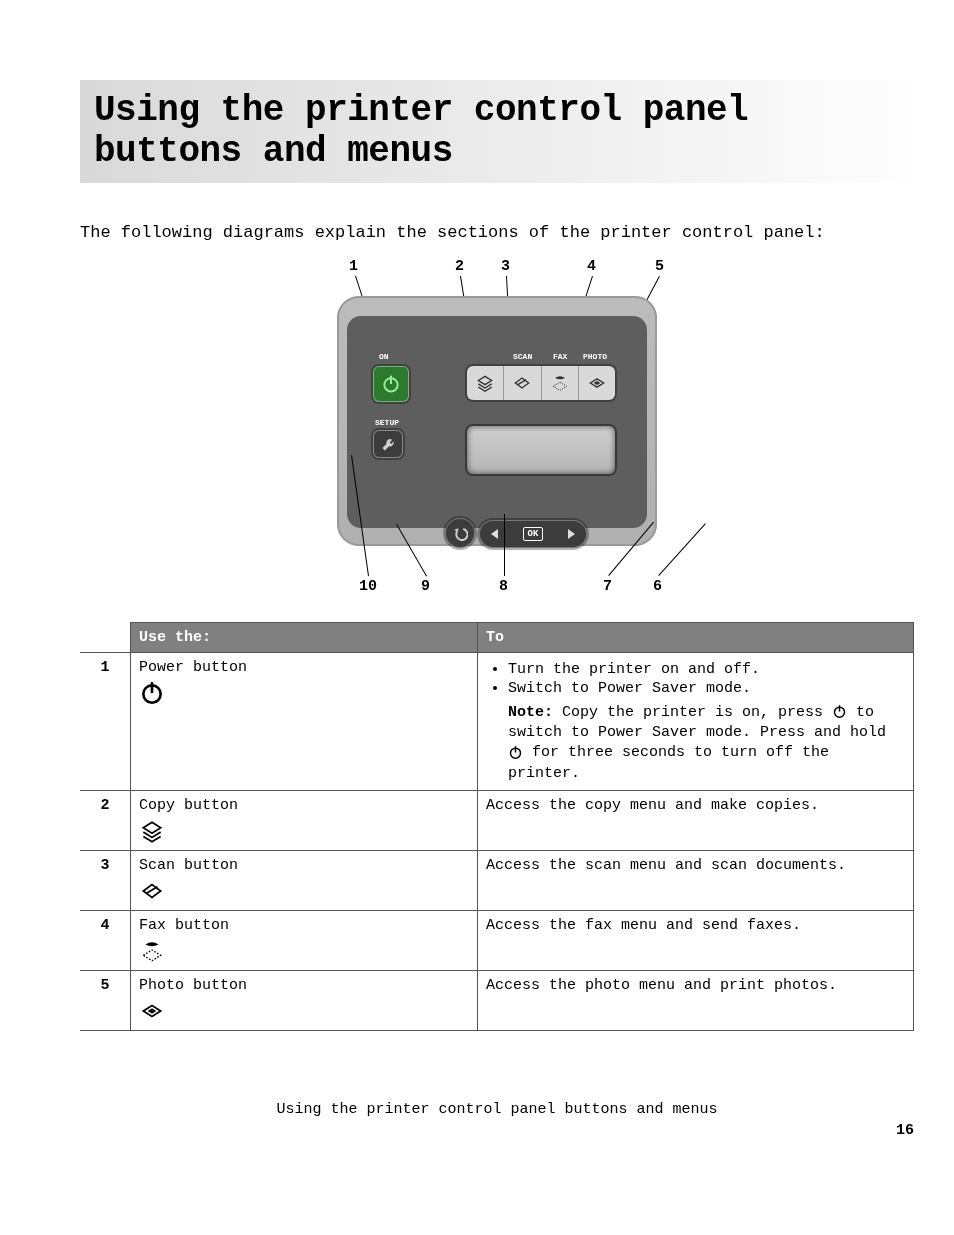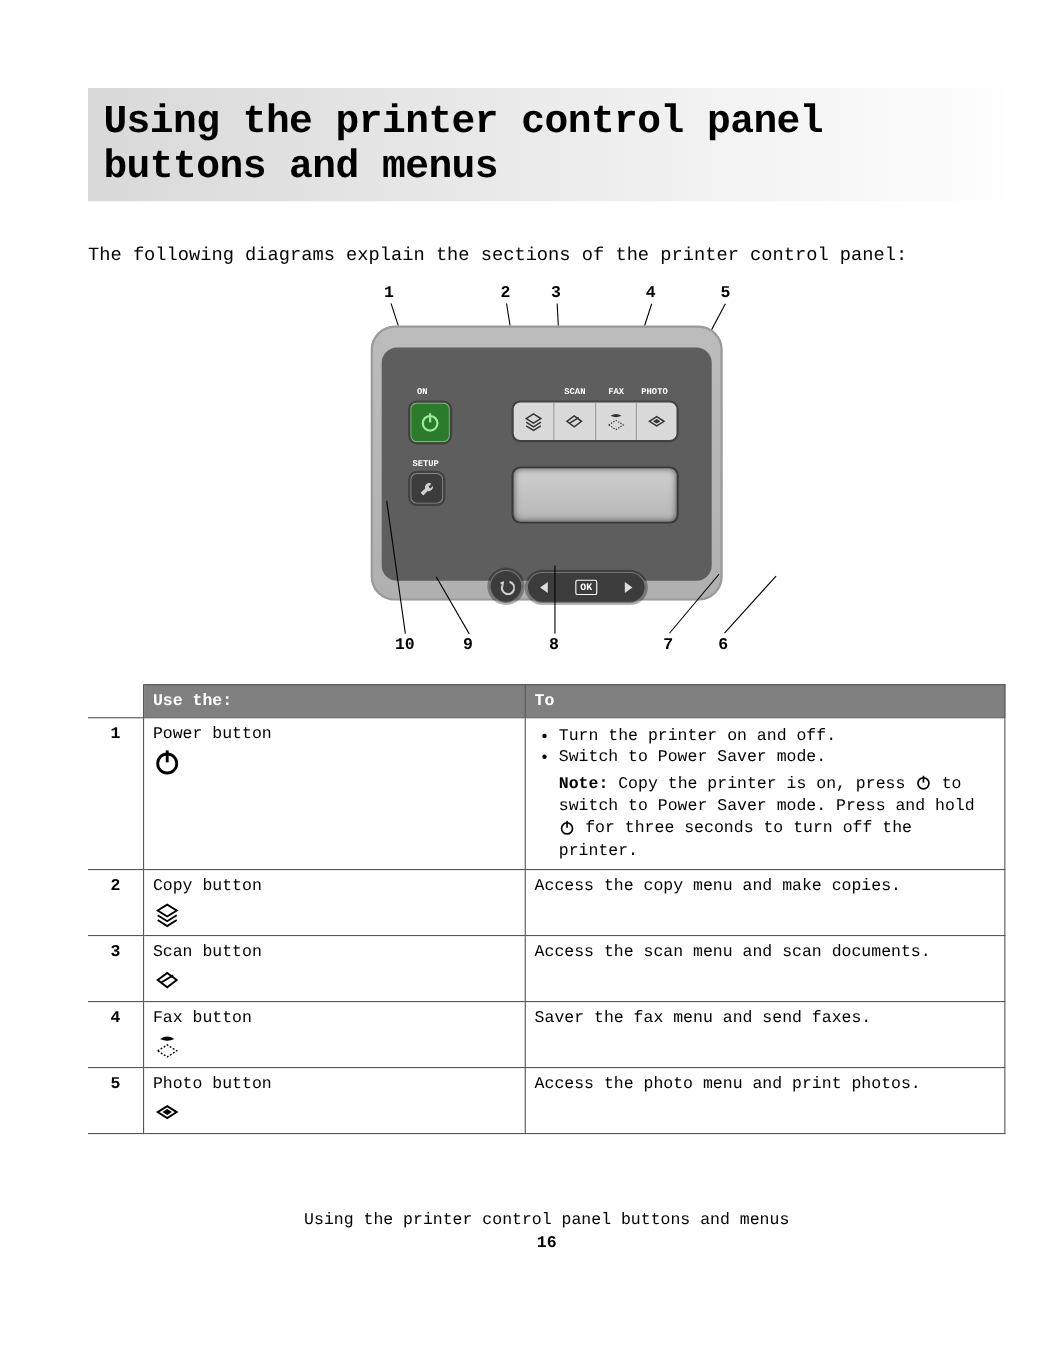--- a/index.html
+++ b/index.html
@@ -150,21 +150,21 @@
   .row-label { margin-bottom:4px; }
   .row-icon-slot { height:26px; display:flex; align-items:center; }
   .ref ul { margin: 0 0 6px 0; padding-left: 22px; }
   .ref ul li { margin: 2px 0; }
   .note-block { margin: 2px 0 0 22px; line-height:1.35;}
   .ftr {
     text-align:center;
     margin-top: 70px;
     font-size: 15px;
   }
-  .ftr-pg { font-weight:700; margin-top:4px;}
+  .ftr-pg { font-weight:700; margin-top:4px;text-align:right;}
   
   .ico { display:inline-block; vertical-align:middle; }
 </style>
 </head>
 <body>
 
 <svg width="0" height="0" style="position:absolute">
   <defs>
     <g id="ic-power">
       <circle cx="12" cy="13" r="8" fill="none" stroke="currentColor" stroke-width="2.4"></circle>
@@ -354,21 +354,21 @@
       <tr>
         <td class="num">4</td>
         <td class="use">
           <div class="row-label">Fax button</div>
           <div class="row-icon-slot">
               <svg class="ico" width="26" height="26" viewBox="0 0 24 24" style="color:#000">
                 <use href="#ic-fax"></use>
               </svg>
             </div>
         </td>
-        <td>Saver the fax menu and send faxes.</td>
+        <td>Access the fax menu and send faxes.</td>
       </tr>
 
       <tr>
         <td class="num">5</td>
         <td class="use">
           <div class="row-label">Photo button</div>
           <div class="row-icon-slot">
               <svg class="ico" width="26" height="26" viewBox="0 0 24 24" style="color:#000">
                 <use href="#ic-photo"></use>
               </svg>

